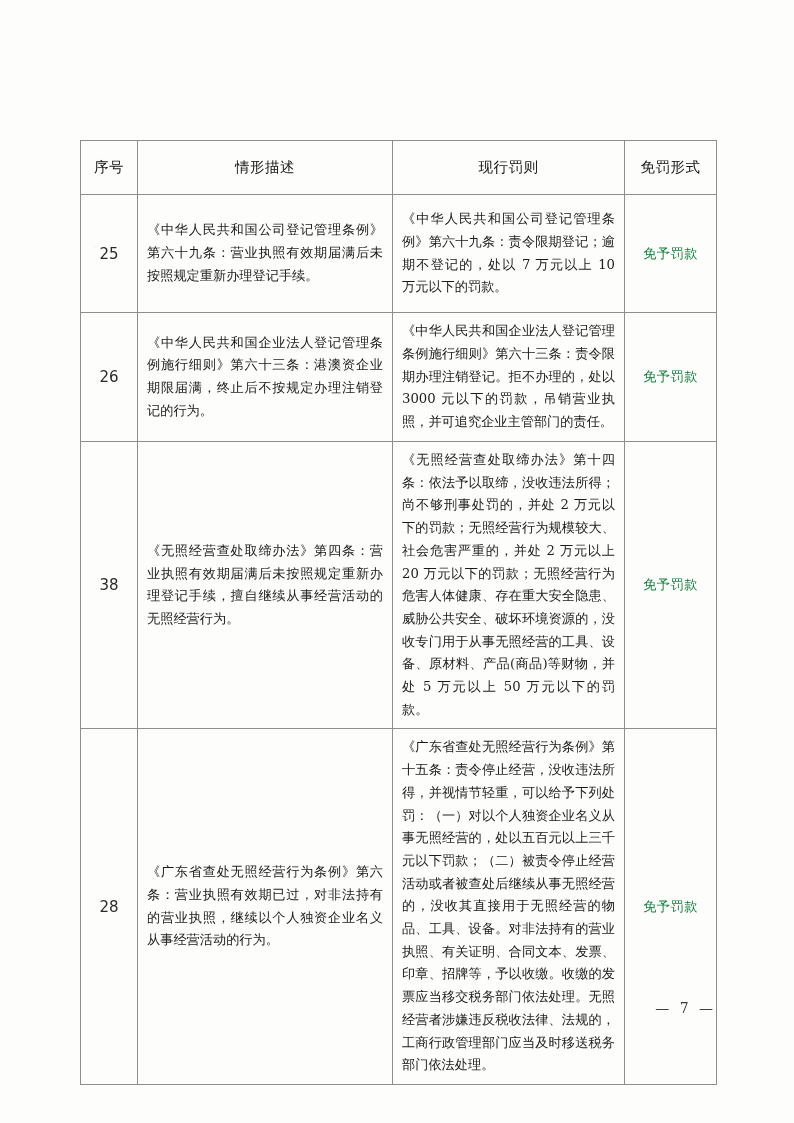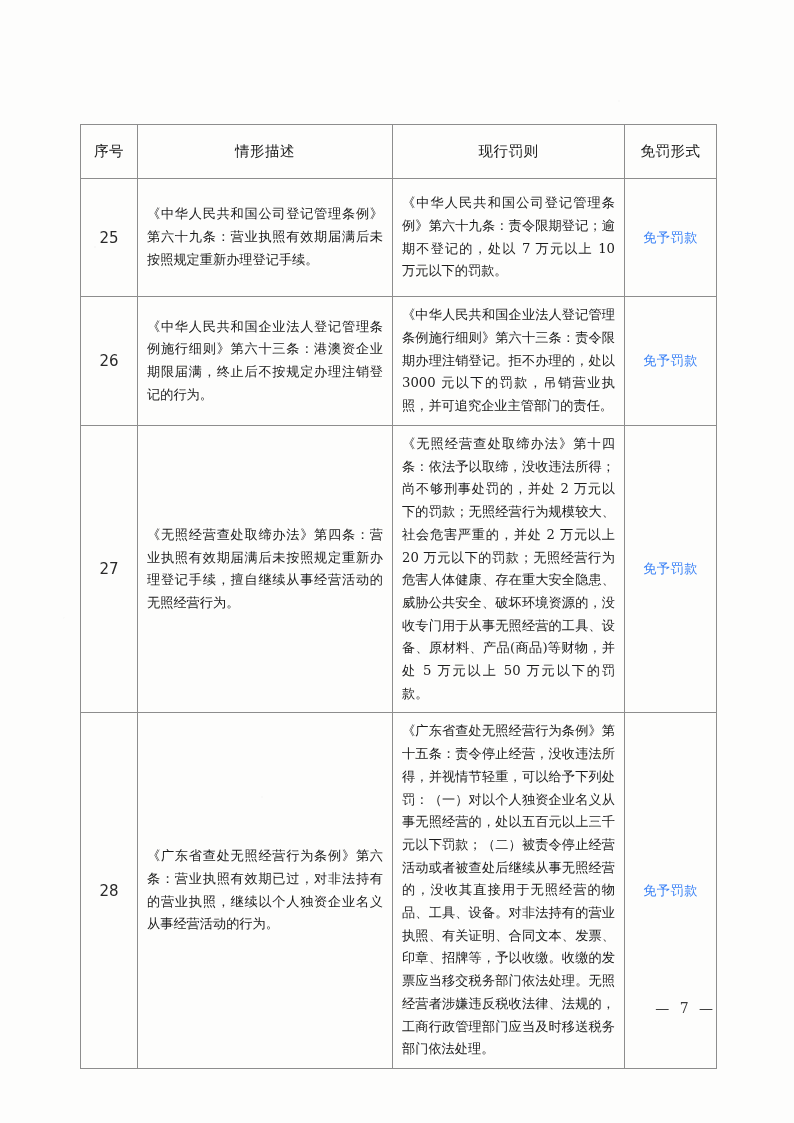--- a/index.html
+++ b/index.html
@@ -27,21 +27,21 @@
       radial-gradient(circle at 8% 55%,  rgba(0,0,0,0.012) 0 1px, transparent 1px);
     pointer-events: none;
   }
   .page {
     position: absolute;
     inset: 0;
   }
   table.rules-table {
     position: absolute;
     left: 80px;
-    top: 124px;
+    top: 140px;
     width: 636px;
     border-collapse: collapse;
     table-layout: fixed;
   }
   table.rules-table td,
   table.rules-table th {
     border: 1px solid #8d8d8d;
     vertical-align: middle;
     padding: 7px 9px;
     font-weight: normal;
@@ -72,21 +72,21 @@
     line-height: 1.72;
     text-align: justify;
     text-justify: inter-ideograph;
     color: #1b1b1b;
   }
   td.col-desc { padding-left: 14px; padding-right: 12px; }
   td.col-pen  { padding-left: 12px; padding-right: 11px; }
   td.col-form {
     text-align: center;
     font-size: 13.2px;
-    color: #3b82f6;
+    color: #15803d;
     letter-spacing: 0.5px;
   }
   tr.row-25 td { height: 103px; }
   tr.row-26 td { height: 114px; }
   tr.row-27 td { height: 247px; }
   tr.row-28 td { height: 322px; margin-left: 45px; }
 
   .page-number {
     position: absolute;
     left: 0;
@@ -127,21 +127,21 @@
         <td class="col-pen">《中华人民共和国公司登记管理条例》第六十九条：责令限期登记；逾期不登记的，处以 7 万元以上 10 万元以下的罚款。</td>
         <td class="col-form">免予罚款</td>
       </tr>
       <tr class="row-26">
         <td class="col-no">26</td>
         <td class="col-desc">《中华人民共和国企业法人登记管理条例施行细则》第六十三条：港澳资企业期限届满，终止后不按规定办理注销登记的行为。</td>
         <td class="col-pen">《中华人民共和国企业法人登记管理条例施行细则》第六十三条：责令限期办理注销登记。拒不办理的，处以 3000 元以下的罚款，吊销营业执照，并可追究企业主管部门的责任。</td>
         <td class="col-form">免予罚款</td>
       </tr>
       <tr class="row-27">
-        <td class="col-no">27</td>
+        <td class="col-no">38</td>
         <td class="col-desc">《无照经营查处取缔办法》第四条：营业执照有效期届满后未按照规定重新办理登记手续，擅自继续从事经营活动的无照经营行为。</td>
         <td class="col-pen">《无照经营查处取缔办法》第十四条：依法予以取缔，没收违法所得；尚不够刑事处罚的，并处 2 万元以下的罚款；无照经营行为规模较大、社会危害严重的，并处 2 万元以上 20 万元以下的罚款；无照经营行为危害人体健康、存在重大安全隐患、威胁公共安全、破坏环境资源的，没收专门用于从事无照经营的工具、设备、原材料、产品(商品)等财物，并处 5 万元以上 50 万元以下的罚款。</td>
         <td class="col-form">免予罚款</td>
       </tr>
       <tr class="row-28">
         <td class="col-no">28</td>
         <td class="col-desc">《广东省查处无照经营行为条例》第六条：营业执照有效期已过，对非法持有的营业执照，继续以个人独资企业名义从事经营活动的行为。</td>
         <td class="col-pen">《广东省查处无照经营行为条例》第十五条：责令停止经营，没收违法所得，并视情节轻重，可以给予下列处罚：（一）对以个人独资企业名义从事无照经营的，处以五百元以上三千元以下罚款；（二）被责令停止经营活动或者被查处后继续从事无照经营的，没收其直接用于无照经营的物品、工具、设备。对非法持有的营业执照、有关证明、合同文本、发票、印章、招牌等，予以收缴。收缴的发票应当移交税务部门依法处理。无照经营者涉嫌违反税收法律、法规的，工商行政管理部门应当及时移送税务部门依法处理。</td>
         <td class="col-form">免予罚款</td>
       </tr>

